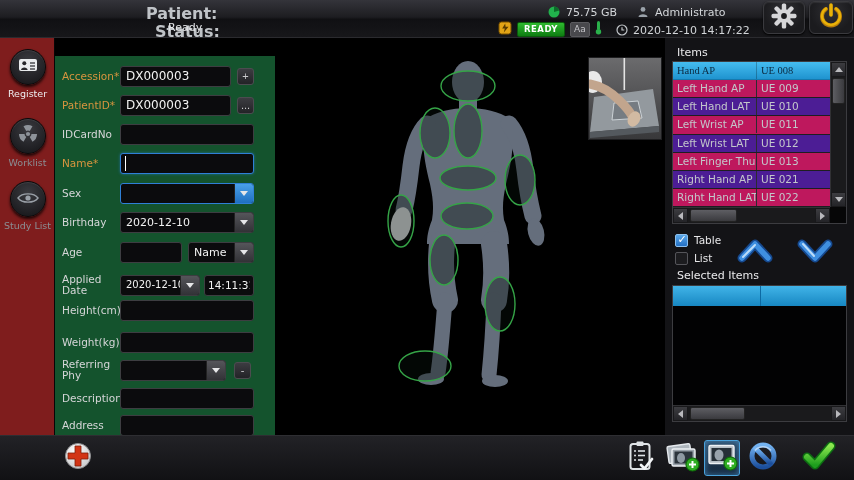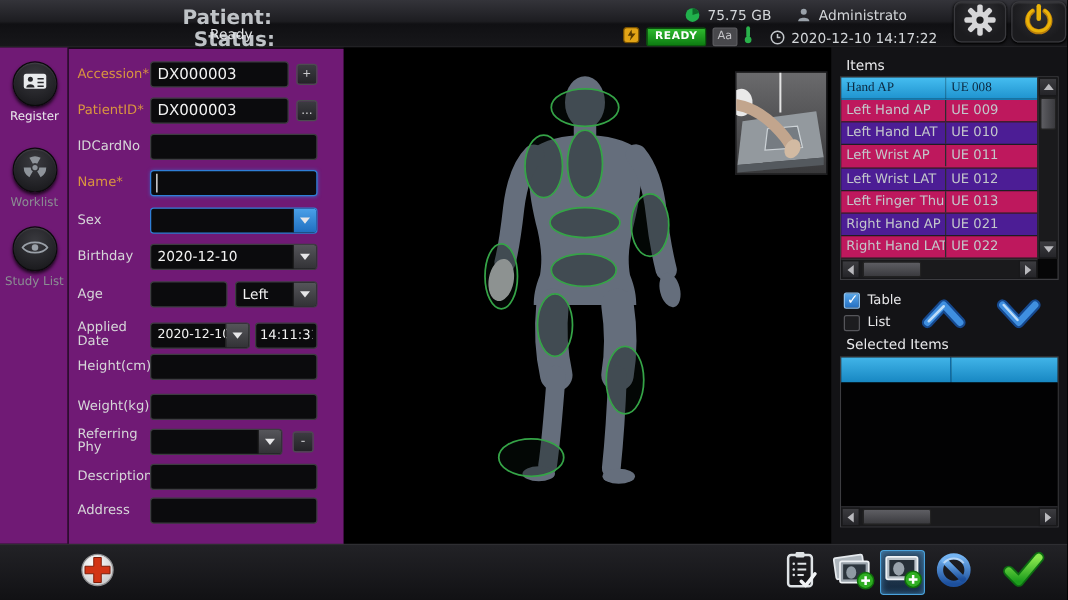--- a/index.html
+++ b/index.html
@@ -22,31 +22,31 @@
     color:#fff; font-size:8.5px; font-weight:bold; letter-spacing:.5px; padding:1px 6px 2px; border-radius:2px; }
   .badge-aa { background:#48484c; color:#c3c3c7; font-size:9px; padding:1px 3px 2px; border-radius:2px; border:1px solid #5a5a5e; }
   .win-btn { position:absolute; top:1px; height:33px; border-radius:6px;
     background:radial-gradient(circle at 50% 30%, #303034, #1b1b1e 70%);
     border:1px solid #3a3a3e; box-shadow:inset 0 1px 1px rgba(255,255,255,.08), 0 1px 2px #000;
     display:flex; align-items:center; justify-content:center; }
   .gear-btn { left:763px; width:42px; }
   .power-btn { left:809px; width:44px; }
 
   
-  .sidebar { position:absolute; left:0; top:38px; width:55px; height:397px; background:#701a75; border-right:1px solid #060607; }
+  .sidebar { position:absolute; left:0; top:38px; width:55px; height:397px; background:#7f1d1d; border-right:1px solid #060607; }
   .nav { position:absolute; left:0; width:55px; text-align:center; cursor:pointer; }
   .nav-circle { width:36px; height:36px; margin:0 auto; border-radius:50%;
     background:radial-gradient(circle at 50% 32%, #3a3a3f, #222226 62%, #131315);
     border:1px solid #0a0a0b; box-shadow:inset 0 1px 1px rgba(255,255,255,.1), 0 2px 3px rgba(0,0,0,.8);
     display:flex; align-items:center; justify-content:center; }
   .nav-label { margin-top:3px; font-size:9.5px; color:#8b8e93; }
   .nav.active .nav-label { color:#ececee; }
 
   
-  .form-panel { position:absolute; left:55px; top:39px; width:220px; height:397px; background:#701a75;text-decoration:underline; }
+  .form-panel { position:absolute; left:55px; top:56px; width:220px; height:397px; background:#14532d;text-decoration:underline; }
   .frow { position:absolute; left:7px; width:192px; height:22px; display:flex; align-items:center; }
   .flabel { width:58px; flex:none; font-size:10.5px; color:#d6d6d8; line-height:11px; }
   .flabel.req { color:#d9953f; }
   .fctrl { flex:1; display:flex; align-items:center; position:relative; }
   .tinput { height:21px; background:#0b0b0d; border:1px solid #3d3d41; border-radius:3px;
     color:#f2f2f2; font-size:12px; font-family:"DejaVu Sans",sans-serif; padding:0 5px; width:100%; outline:none; }
   .tinput.focused { border-color:#2f7fd6; box-shadow:0 0 3px rgba(47,127,214,.6); }
   .sq-btn { width:17px; height:17px; flex:none; margin-left:6px; border-radius:3px;
     background:linear-gradient(#3c3c41,#232327); border:1px solid #4c4c50; color:#c9c9cc;
     font-size:11px; line-height:13px; text-align:center; cursor:pointer; }
@@ -301,21 +301,21 @@
             </span>
         </div>
       </div>
     </div>
 
     <div class="frow" style="top:185px">
       <span class="flabel">Age</span>
       <div class="fctrl">
         <input class="tinput" style="width: 62px;" readonly="" value="">
         <div class="combo" style="width:66px; margin-left:6px">
-          <span class="combo-text">Left</span>
+          <span class="combo-text">Name</span>
           <span class="drop-btn">
               <span class="tri-down"></span>
             </span>
         </div>
       </div>
     </div>
 
     <div class="frow" style="top:218px">
       <span class="flabel">Applied Date</span>
       <div class="fctrl">

